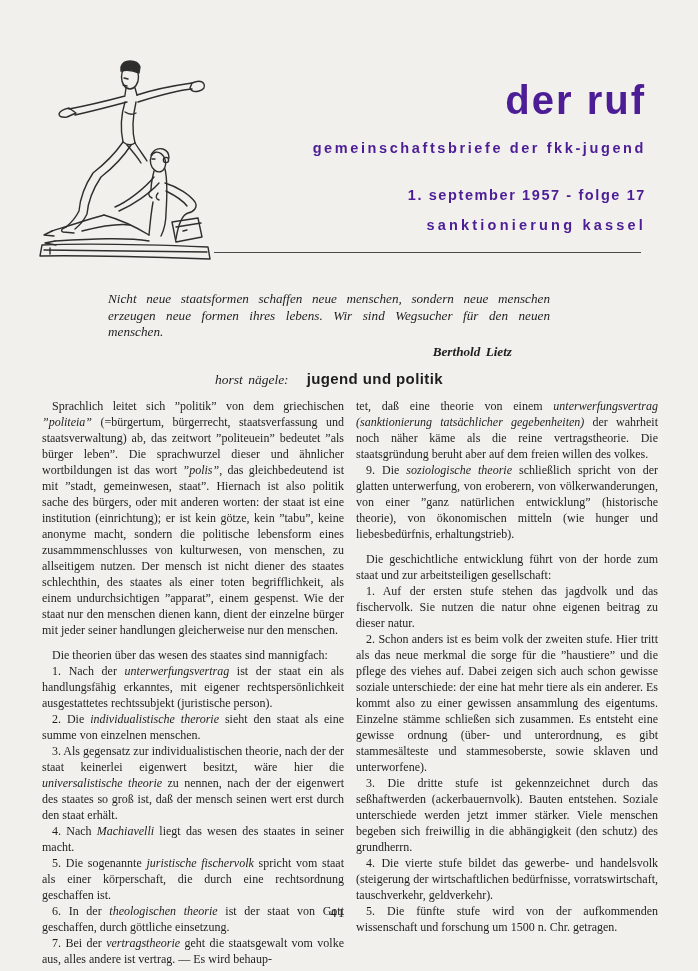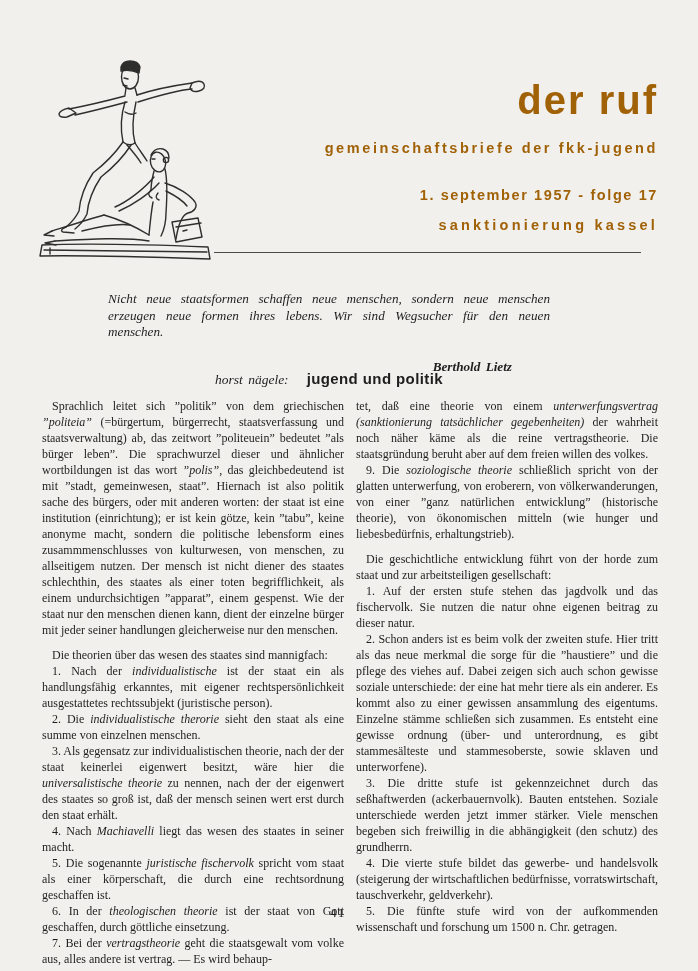--- a/index.html
+++ b/index.html
@@ -9,33 +9,33 @@
     font-family:"Liberation Serif", serif;
     color:#1e1e1e;
     position:relative;
     overflow:hidden;
   }
   .page{position:absolute;inset:0;}
 
   
   .illustration{position:absolute;left:30px;top:55px;width:215px;height:210px;}
   .illustration svg{width:100%;height:100%;}
-  .masthead{position:absolute;right:40px;top:80px;text-align:right;
-            font-family:"Liberation Sans", sans-serif;color:#a16207;}
+  .masthead{position:absolute;right:52px;top:80px;text-align:right;
+            font-family:"Liberation Sans", sans-serif;color:#4c1d95;}
   .masthead .title{font-size:40px;font-weight:bold;letter-spacing:2px;line-height:1;}
   .masthead .subtitle{margin-top:20px;font-size:14.5px;font-weight:bold;letter-spacing:2.6px;}
   .masthead .issue{margin-top:31px;font-size:14.5px;font-weight:bold;letter-spacing:1.6px;}
   .masthead .publisher{margin-top:14px;font-size:14.5px;font-weight:bold;letter-spacing:3.2px;}
   .rule{position:absolute;left:214px;top:252px;width:427px;height:1px;background:#4a4a48;}
 
   
   .epigraph{position:absolute;left:108px;top:291px;width:442px;
             font-style:italic;font-size:13.2px;line-height:16.5px;
             text-align:justify;word-spacing:2px;}
-  .epigraph-attr{margin-top:18px;text-align:right;padding-right:38px;
+  .epigraph-attr{margin-top:3px;text-align:right;padding-right:38px;
                  font-weight:bold;font-style:italic;font-size:13.2px;}
 
   
   .article-heading{position:absolute;left:0;top:370px;width:658px;text-align:center;}
   .article-heading .author{font-style:italic;font-size:13.5px;word-spacing:2px;}
   .article-heading .title{font-family:"Liberation Sans", sans-serif;
                           font-weight:bold;font-size:15px;letter-spacing:0.4px;margin-left:6px;padding-left:8px;}
 
   
   .columns{position:absolute;left:42px;top:398px;width:616px;display:flex;gap:12px;}
@@ -138,21 +138,21 @@
 
   <div class="article-heading">
     <span class="author">horst nägele:</span>
     <span class="title">jugend und politik</span>
   </div>
 
   <div class="columns">
     <div class="col" id="col-left">
         <p class="para indent">Sprachlich leitet sich ”politik” von dem griechischen <i>”politeia”</i> (=bürgertum, bürgerrecht, staatsverfassung und staatsverwaltung) ab, das zeitwort ”politeuein” bedeutet ”als bürger leben”. Die sprachwurzel dieser und ähnlicher wortbildungen ist das wort <i>”polis”</i>, das gleichbedeutend ist mit ”stadt, gemeinwesen, staat”. Hiernach ist also politik sache des bürgers, oder mit anderen worten: der staat ist eine institution (einrichtung); er ist kein götze, kein ”tabu”, keine anonyme macht, sondern die politische lebensform eines zusammmenschlusses von kulturwesen, von menschen, zu allseitigem nutzen. Der mensch ist nicht diener des staates schlechthin, des staates als einer toten begrifflichkeit, als einem undurchsichtigen ”apparat”, einem gespenst. Wie der staat nur den menschen dienen kann, dient der einzelne bürger mit jeder seiner handlungen gleicherweise nur den menschen.</p>
         <p class="para indent gap">Die theorien über das wesen des staates sind mannigfach:</p>
-        <p class="para indent">1. Nach der <i>individualistische</i> ist der staat ein als handlungsfähig erkanntes, mit eigener rechtspersönlichkeit ausgestattetes rechtssubjekt (juristische person).</p>
+        <p class="para indent">1. Nach der <i>unterwerfungsvertrag</i> ist der staat ein als handlungsfähig erkanntes, mit eigener rechtspersönlichkeit ausgestattetes rechtssubjekt (juristische person).</p>
         <p class="para indent">2. Die <i>individualistische therorie</i> sieht den staat als eine summe von einzelnen menschen.</p>
         <p class="para indent">3. Als gegensatz zur individualistischen theorie, nach der der staat keinerlei eigenwert besitzt, wäre hier die <i>universalistische theorie</i> zu nennen, nach der der eigenwert des staates so groß ist, daß der mensch seinen wert erst durch den staat erhält.</p>
         <p class="para indent">4. Nach <i>Machiavelli</i> liegt das wesen des staates in seiner macht.</p>
         <p class="para indent">5. Die sogenannte <i>juristische fischervolk</i> spricht vom staat als einer körperschaft, die durch eine rechtsordnung geschaffen ist.</p>
         <p class="para indent">6. In der <i>theologischen theorie</i> ist der staat von Gott geschaffen, durch göttliche einsetzung.</p>
         <p class="para indent">7. Bei der <i>vertragstheorie</i> geht die staatsgewalt vom volke aus, alles andere ist vertrag. — Es wird behaup-</p>
       </div>
     <div class="col" id="col-right">
         <p class="para">tet, daß eine theorie von einem <i>unterwerfungsvertrag (sanktionierung tatsächlicher gegebenheiten)</i> der wahrheit noch näher käme als die reine vertragstheorie. Die staatsgründung beruht aber auf dem freien willen des volkes.</p>
         <p class="para indent">9. Die <i>soziologische theorie</i> schließlich spricht von der glatten unterwerfung, von eroberern, von völkerwanderungen, von einer ”ganz natürlichen entwicklung” (historische theorie), von ökonomischen mitteln (wie hunger und liebesbedürfnis, erhaltungstrieb).</p>

